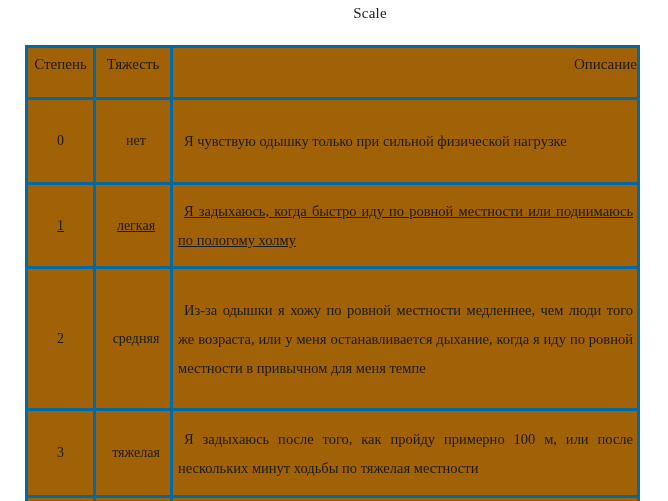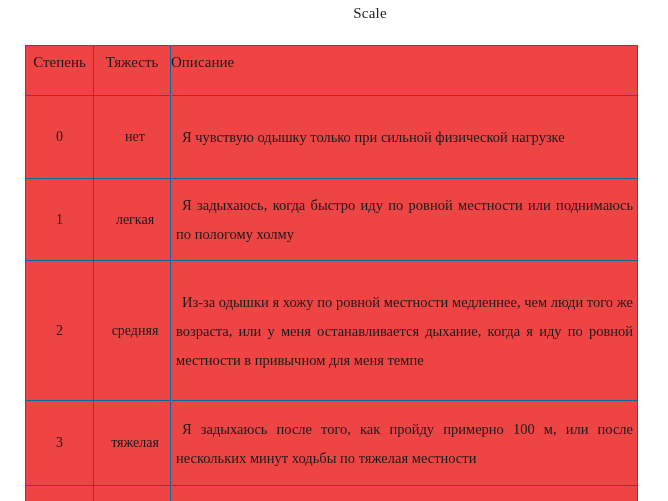--- a/index.html
+++ b/index.html
@@ -42,25 +42,25 @@
   .scale-table {
     position: absolute;
     left: 25px;
     top: 45px;
     width: 612px;
     border-collapse: collapse;
     table-layout: fixed;
   }
   .scale-table td,
   .scale-table th {
-    border: 1px solid #0369a1;
+    border: 3px solid #0369a1;
     padding: 0;
     vertical-align: middle;
     font-weight: normal;
-    background: #ef4444;
+    background: #a16207;
   }
 
   col.c-grade  { width: 68px; }
   col.c-sever  { width: 77px; }
   col.c-desc   { width: 467px; }
 
   
   .hdr-row th {
     height: 46px;
     vertical-align: top;
@@ -68,21 +68,21 @@
   .hdr-grade,
   .hdr-sever {
     font-size: 15px;
     line-height: 20px;
     text-align: center;
     padding-top: 3px !important;
   }
   .hdr-desc {
     font-size: 15px;
     line-height: 20px;
-    text-align: left;
+    text-align: right;
     padding-top: 3px !important;
   }
   .hdr-row th > div {
     padding-top: 3px;
   }
 
   
   .cell-grade {
     text-align: center;
     font-size: 14px;
@@ -105,21 +105,21 @@
     font-size: 14.5px;
     line-height: 29px;
     text-align: justify;
     text-align-last: left;
     text-indent: 6px;
     hyphens: none;
   }
 
   
   tr.r0 td { height: 82px; }
-  tr.r1 td { height: 81px; }
+  tr.r1 td { height: 81px; text-decoration: underline; }
   tr.r2 td { height: 139px; }
   tr.r3 td { height: 84px; }
   tr.r4 td { height: 60px; }
 
   tr.r4 .cell-desc > div,
   tr.r4 .cell-sever > div {
     
   }
 </style>
 </head>

